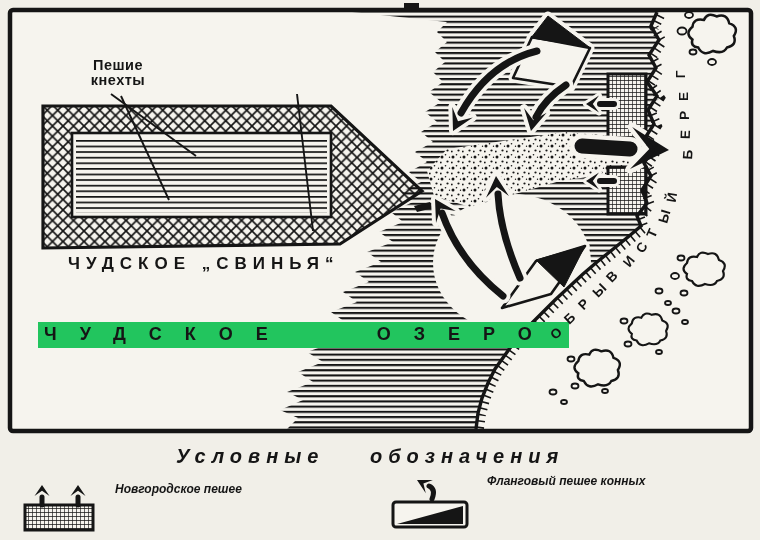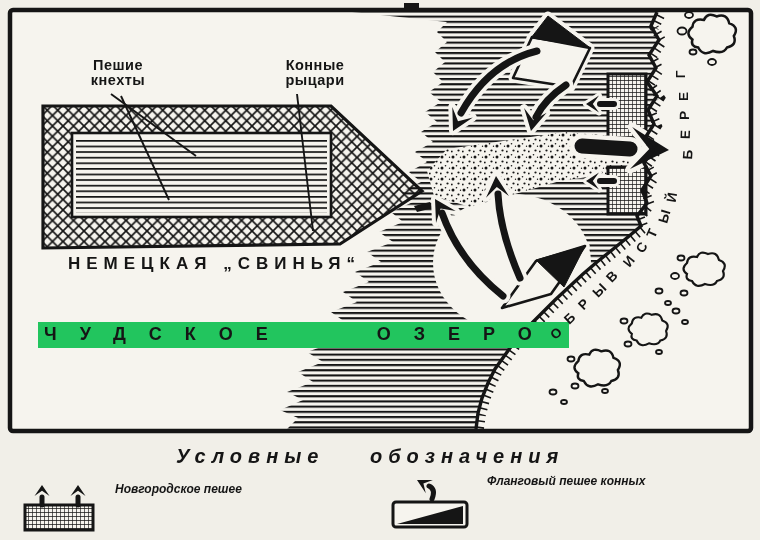--- a/index.html
+++ b/index.html
@@ -175,25 +175,21 @@
         <ellipse cx="605" cy="391" rx="3" ry="2" fill="#f6f4ee" stroke="#151515" stroke-width="1.8"></ellipse>
         <ellipse cx="553" cy="392" rx="3.5" ry="2.5" fill="#f6f4ee" stroke="#151515" stroke-width="1.8"></ellipse>
         <ellipse cx="564" cy="402" rx="3" ry="2" fill="#f6f4ee" stroke="#151515" stroke-width="1.8"></ellipse>
       </g>
 </svg>
 
 <div class="txt lbl" style="left:82px;top:58px;width:72px;">
   <div>Пешие</div>
   <div>кнехты</div>
 </div>
-<div class="txt lbl" style="left:280px;top:58px;width:70px;">
-  <div>Конные</div>
-  <div>рыцари</div>
-</div>
-<div class="txt caps pig">НЕМЕЦКАЯ „СВИНЬЯ“</div>
+<div class="txt caps pig">ЧУДСКОЕ „СВИНЬЯ“</div>
 <div class="txt caps lake">ЧУДСКОЕ ОЗЕРО</div>
 <div id="shoreText">
       <span class="shoreletter" style="left: 551px; top: 326px; transform: rotate(-42deg);">О</span>
       <span class="shoreletter" style="left: 565px; top: 311px; transform: rotate(-43deg);">Б</span>
       <span class="shoreletter" style="left: 579px; top: 297px; transform: rotate(-44deg);">Р</span>
       <span class="shoreletter" style="left: 593px; top: 283px; transform: rotate(-45deg);">Ы</span>
       <span class="shoreletter" style="left: 607px; top: 269px; transform: rotate(-46deg);">В</span>
       <span class="shoreletter" style="left: 624px; top: 254px; transform: rotate(-52deg);">И</span>
       <span class="shoreletter" style="left: 637px; top: 240px; transform: rotate(-58deg);">С</span>
       <span class="shoreletter" style="left: 648px; top: 226px; transform: rotate(-66deg);">Т</span>

